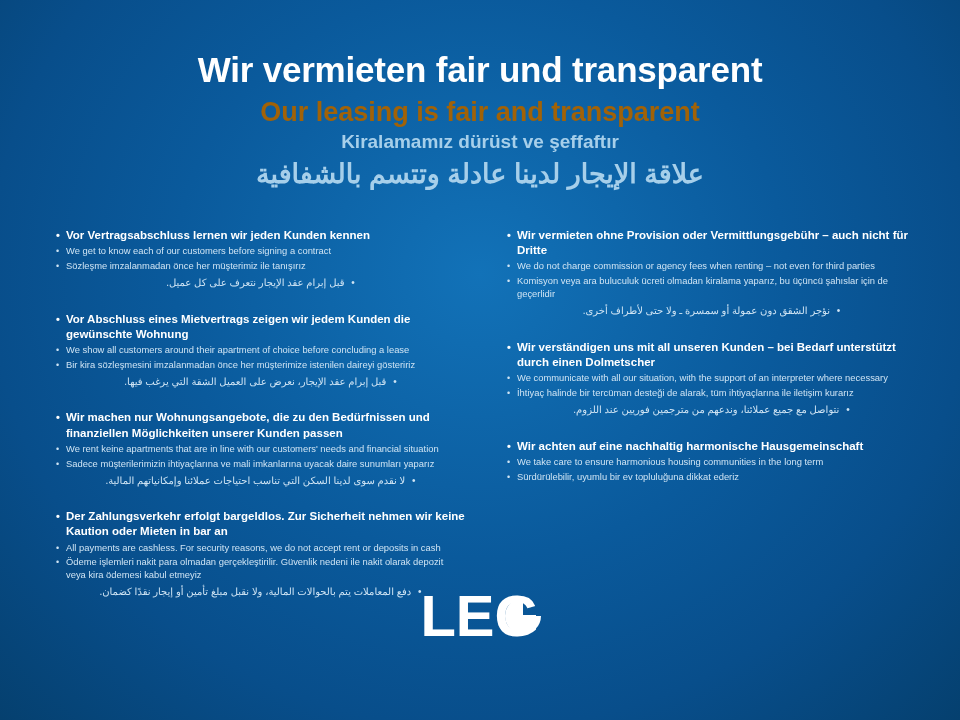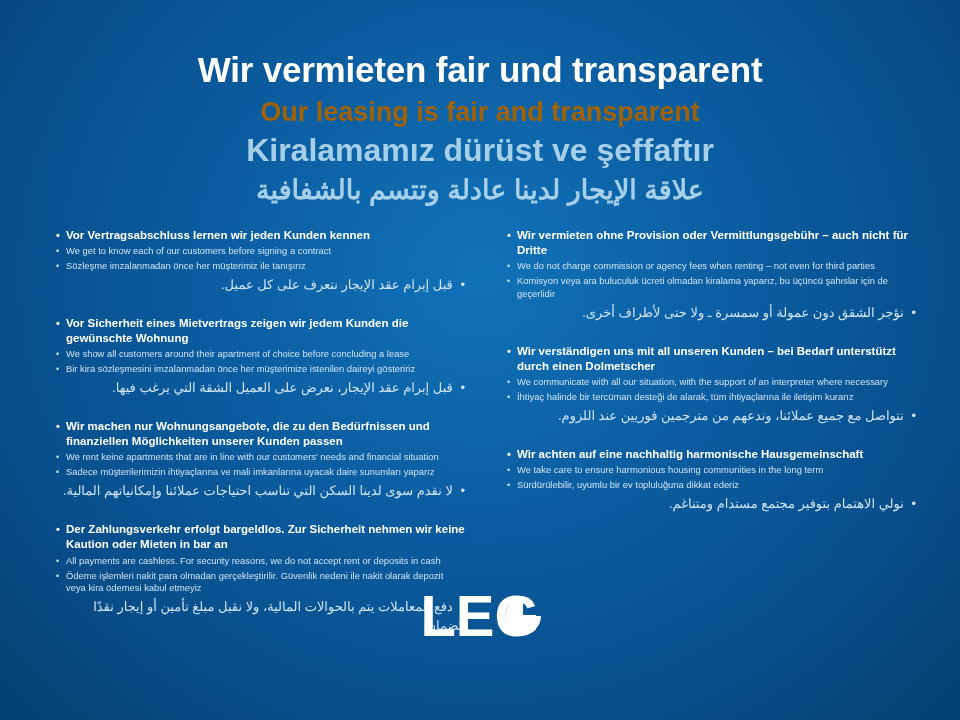--- a/index.html
+++ b/index.html
@@ -40,21 +40,21 @@
     line-height: 1.15;
   }
   .title-en {
     font-size: 27px;
     font-weight: bold;
     color: #a16207;
     line-height: 1.2;
     margin-top: 6px;
   }
   .title-tr {
-    font-size: 32px;
+    font-size: 19px;
     font-weight: bold;
     color: #a6cfea;
     line-height: 1.2;
     margin-top: 2px;
   }
   .title-ar {
     font-size: 27px;
     font-weight: bold;
     color: #a6cfea;
     direction: rtl;
@@ -109,22 +109,22 @@
   .sub .bullet {
     flex: 0 0 auto;
     width: 10px;
     color: #cfe4f4;
     font-size: 9px;
   }
   .sub .txt { flex: 1 1 auto; }
 
   .sub-ar {
     direction: rtl;
-    text-align: right;
-    font-size: 13px;
+    text-align: center;
+    font-size: 10px;
     line-height: 1.45;
     color: #cfe4f4;
     margin-top: 3px;
   }
   .sub-ar .bullet { margin-left: 4px; }
 
   
   .logo {
     position: absolute;
     left: 0;
@@ -185,21 +185,21 @@
         </div>
         <div class="sub-ar">
           <span class="bullet">•</span>
           <span class="txt">قبل إبرام عقد الإيجار نتعرف على كل عميل.</span>
         </div>
       </div>
 
       <div class="block">
         <div class="b-head">
           <span class="bullet">•</span>
-          <span class="txt">Vor Sicherheit eines Mietvertrags zeigen wir jedem Kunden die gewünschte Wohnung</span>
+          <span class="txt">Vor Abschluss eines Mietvertrags zeigen wir jedem Kunden die gewünschte Wohnung</span>
         </div>
         <div class="sub">
           <span class="bullet">•</span>
           <span class="txt">We show all customers around their apartment of choice before concluding a lease</span>
         </div>
         <div class="sub">
           <span class="bullet">•</span>
           <span class="txt">Bir kira sözleşmesini imzalanmadan önce her müşterimize istenilen daireyi gösteririz</span>
         </div>
         <div class="sub-ar">
@@ -293,24 +293,20 @@
           <span class="bullet">•</span>
           <span class="txt">Wir achten auf eine nachhaltig harmonische Hausgemeinschaft</span>
         </div>
         <div class="sub">
           <span class="bullet">•</span>
           <span class="txt">We take care to ensure harmonious housing communities in the long term</span>
         </div>
         <div class="sub">
           <span class="bullet">•</span>
           <span class="txt">Sürdürülebilir, uyumlu bir ev topluluğuna dikkat ederiz</span>
-        </div>
-        <div class="sub-ar">
-          <span class="bullet">•</span>
-          <span class="txt">نولي الاهتمام بتوفير مجتمع مستدام ومتناغم.</span>
         </div>
       </div>
 
     </div>
   </div>
 
   <div class="logo">
     <span class="logo-inner">
       <span class="logo-text">LEG</span>
       <span class="logo-mark">

